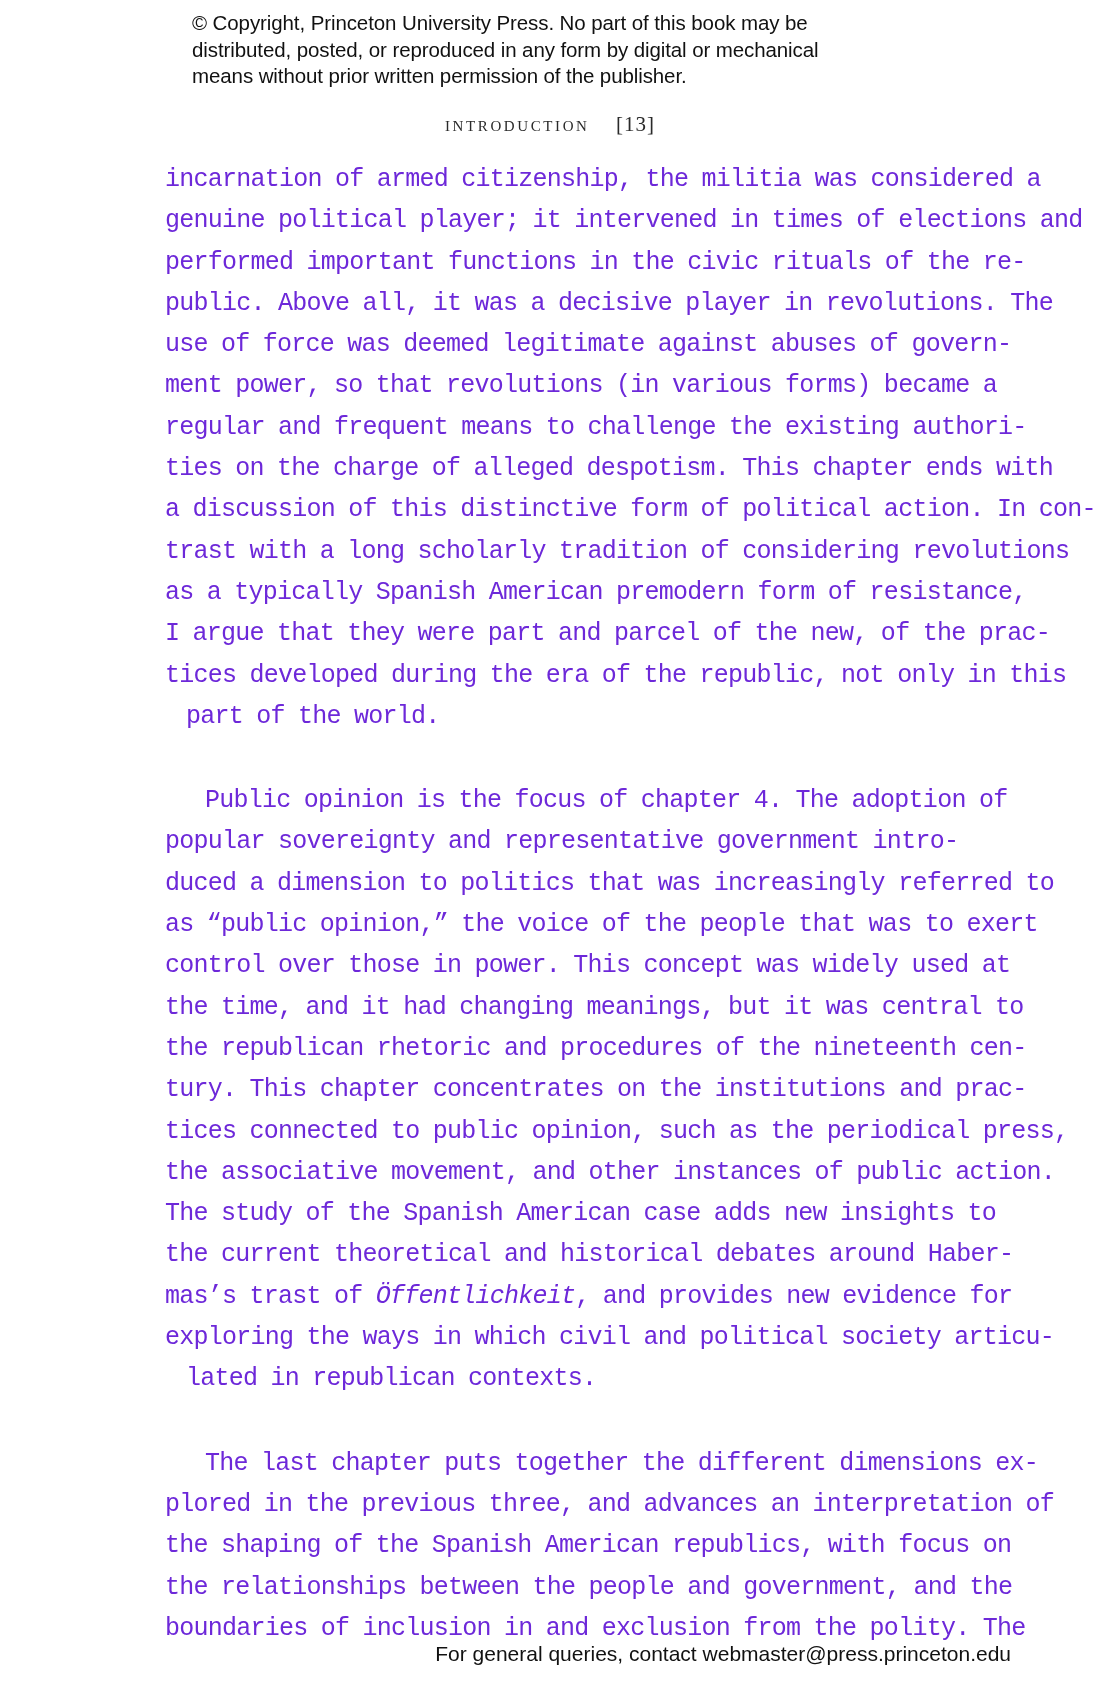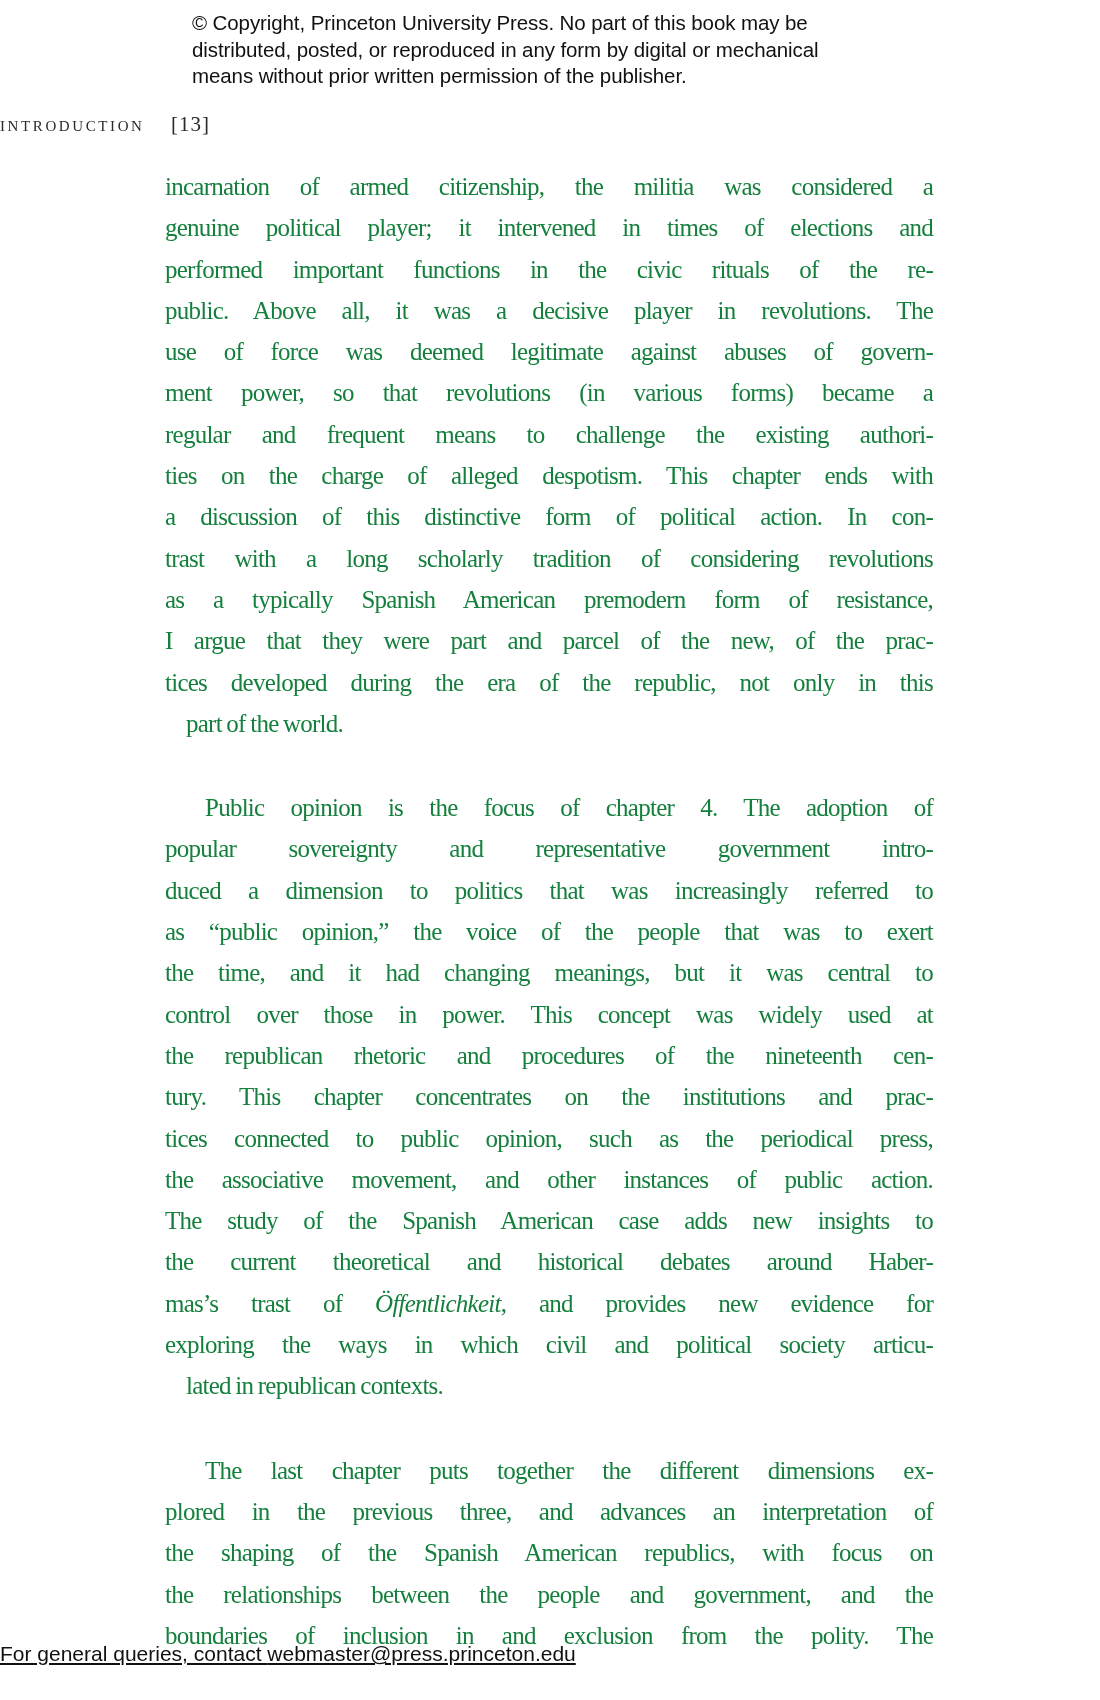--- a/index.html
+++ b/index.html
@@ -24,44 +24,44 @@
       line-height: 26.5px;
       color: #111111;
       letter-spacing: -0.1px;
     }
     .notice div { white-space: nowrap; }
     .running-head {
       position: absolute;
       left: 0;
       width: 1100px;
       top: 112px;
-      text-align: left;
+      text-align: center;
       font-family: "Liberation Serif", serif;
       font-size: 18px;
       color: #2a2a2a;
     }
     .running-head .rh-title {
       letter-spacing: 2.6px;
       font-variant: small-caps;
       text-transform: lowercase;
       font-size: 21px;
     }
     .running-head .rh-folio {
       margin-left: 22px;
       font-size: 21px;
       letter-spacing: 1px;
     }
     .body-text {
       position: absolute;
       left: 165px;
-      top: 166px;
+      top: 159px;
       width: 768px;
-      font-family: Liberation Serif, serif;
+      font-family: Liberation Mono, monospace;
       font-size: 25px;
-      color: #15803d;
+      color: #6d28d9;
     }
     .line {
       height: 41.3px;
       line-height: 41.3px;
       white-space: nowrap;
       text-align: justify;
       text-align-last: justify;
       letter-spacing: -0.75px;
       word-spacing: -1px;
     }
@@ -72,25 +72,24 @@
     .line.indent {
       padding-left: 40px;
       margin-top: 43px;
     }
     .line em { font-style: italic; }
     .footer {
       position: absolute;
       left: 0;
       width: 1011px;
       top: 1642px;
-      text-align: left;
+      text-align: right;
       font-family: "Liberation Sans", sans-serif;
       font-size: 21px;
       color: #111111;
-      text-decoration: underline;
     }
   </style>
 </head>
 <body>
 
 <div class="notice">
   <div>© Copyright, Princeton University Press. No part of this book may be</div>
   <div>distributed, posted, or reproduced in any form by digital or mechanical</div>
   <div>means without prior written permission of the publisher.</div>
 </div>
@@ -115,22 +114,22 @@
       <div class="line">as a typically Spanish American premodern form of resistance,</div>
       <div class="line">I argue that they were part and parcel of the new, of the prac-</div>
       <div class="line">tices developed during the era of the republic, not only in this</div>
       <div class="line last">part of the world.</div>
     </div>
     <div>
       <div class="line indent">Public opinion is the focus of chapter 4. The adoption of</div>
       <div class="line">popular sovereignty and representative government intro-</div>
       <div class="line">duced a dimension to politics that was increasingly referred to</div>
       <div class="line">as “public opinion,” the voice of the people that was to exert</div>
+      <div class="line">control over those in power. This concept was widely used at</div>
       <div class="line">the time, and it had changing meanings, but it was central to</div>
-      <div class="line">control over those in power. This concept was widely used at</div>
       <div class="line">the republican rhetoric and procedures of the nineteenth cen-</div>
       <div class="line">tury. This chapter concentrates on the institutions and prac-</div>
       <div class="line">tices connected to public opinion, such as the periodical press,</div>
       <div class="line">the associative movement, and other instances of public action.</div>
       <div class="line">The study of the Spanish American case adds new insights to</div>
       <div class="line">the current theoretical and historical debates around Haber-</div>
       <div class="line"><span>mas’s trast of </span><em>Öffentlichkeit</em><span>, and provides new evidence for</span></div>
       <div class="line">exploring the ways in which civil and political society articu-</div>
       <div class="line last">lated in republican contexts.</div>
     </div>

